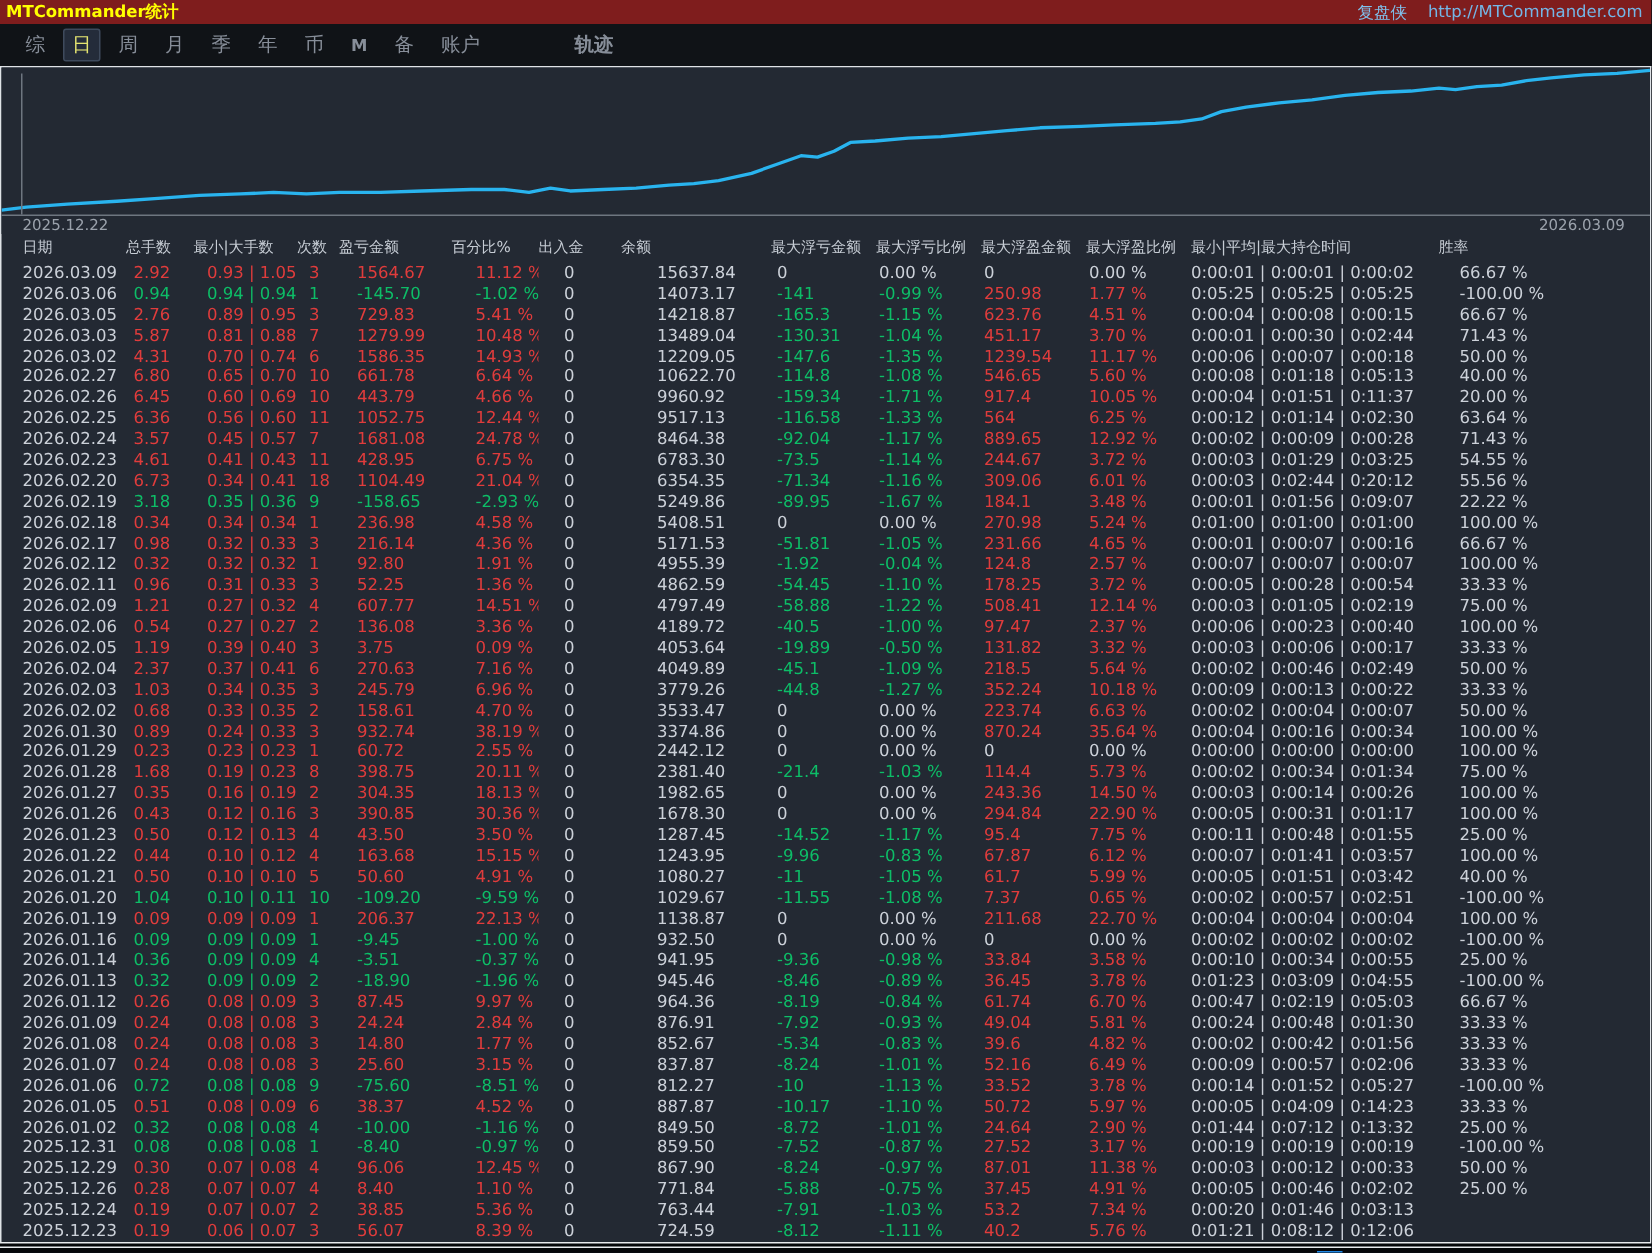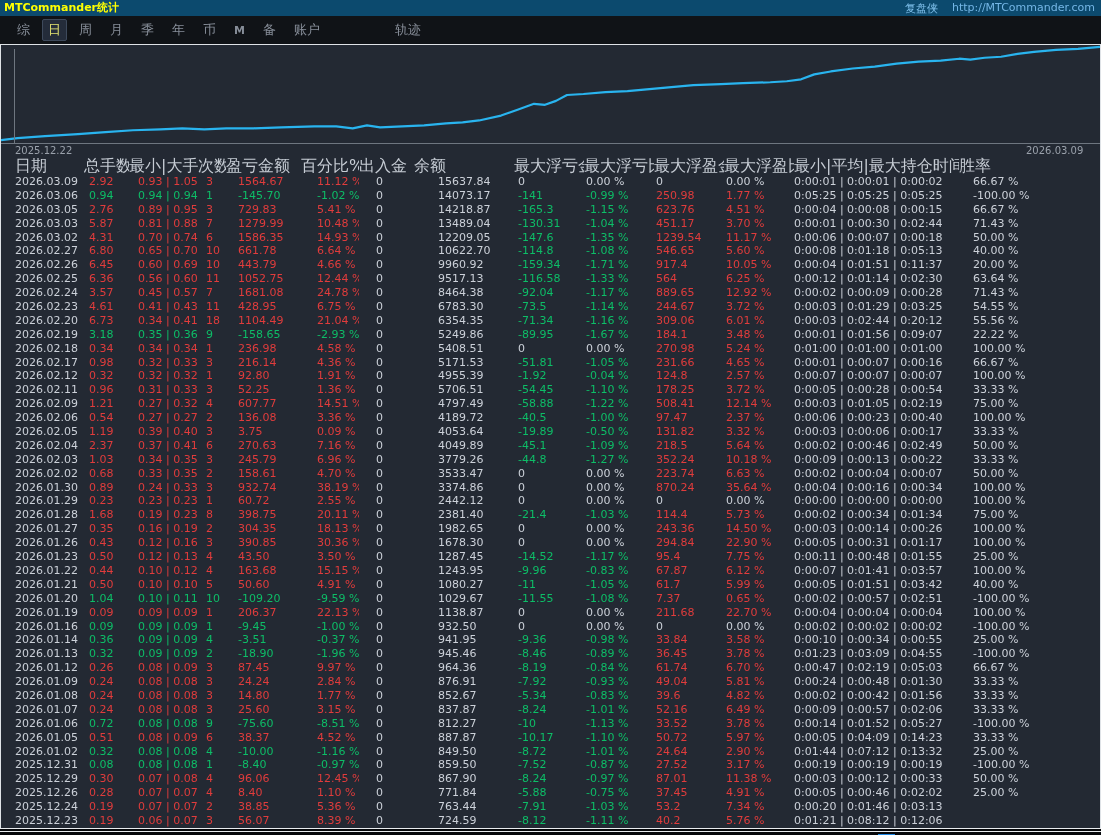--- a/index.html
+++ b/index.html
@@ -1,52 +1,52 @@
 <!DOCTYPE html>
 <html><head>
 <meta charset="utf-8">
 <style>
   * { margin:0; padding:0; box-sizing:border-box; }
   html,body { width:1101px; height:835px; overflow:hidden; background:#05070a;
               font-family:"DejaVu Sans","Liberation Sans",sans-serif; }
 
   
-  .titlebar { height:16px; background:#0c4a6e; display:flex; align-items:center;
+  .titlebar { height:16px; background:#7f1d1d; display:flex; align-items:center;
               justify-content:space-between; padding:0 6px 0 4px; }
   .app-title { color:#ffff00; font-size:11px; font-weight:bold; line-height:16px; }
   .title-right { font-size:11px; color:#74b6e6; display:flex; gap:14px; }
   .title-right .brand { color:#7fc0ec; }
 
   
   .menubar { height:28px; background:#101317; display:flex; align-items:center;
              padding-left:8px; }
   .menu-item { color:#878e99; font-size:13px; padding:1px 5px; margin:0 3px;
                border:1px solid transparent; border-radius:2px; cursor:default; }
   .menu-item.small { font-size:11px; font-weight:bold; }
   .menu-item.active { color:#e3e370; background:#242c3a; border-color:#3e4a5c; }
-  .menu-item.far { margin-left:60px; }
+  .menu-item.far { margin-left:48px;font-weight:bold; }
 
   
   .panel { width:1101px; border-left:1px solid #dfe3e7; border-right:1px solid #dfe3e7;
            border-top:1px solid #dfe3e7; background:#232933; }
 
   
   .chart-wrap { position:relative; height:111px; background:#232933; }
   .chart-svg { position:absolute; left:0; top:0; width:100%; height:98px; }
   .axis-y { position:absolute; left:13px; top:4px; width:1px; height:94px; background:#6e7680; }
   .axis-x { position:absolute; left:0; top:98px; width:100%; height:1px; background:#6e7680; }
   .xlabel { position:absolute; top:100px; font-size:10px; color:#9aa1ab; }
   .xlabel.start { left:14px; }
   .xlabel.end { left:1025px; }
 
   
   .grid-row { display:grid;
     grid-template-columns:69px 45px 69px 28px 75px 58px 55px 100px 70px 70px 70px 70px 165px 1fr;
     padding-left:14px; }
-  .hdr { height:19px; line-height:19px; font-size:16px; color:#c6ccd4; }
+  .hdr { height:19px; line-height:19px; font-size:10px; color:#c6ccd4; }
   .hdr > div { white-space:nowrap; overflow:hidden; }
   .rows { height:653px; overflow:hidden; }
   .trow { height:13.894px; line-height:13.9px; font-size:11px; white-space:nowrap; }
   .trow > div { overflow:hidden; }
   .t-red   { color:#e03c3c; }
   .t-green { color:#0dbd67; }
   .t-gray  { color:#ccd1d9; }
   
   .trow .c1 { padding-left:5px; }  .trow .c2 { padding-left:9px; }
   .trow .c3 { padding-left:8px; }  .trow .c4 { padding-left:12px; }
@@ -366,21 +366,21 @@
           <div class="c13 t-gray">100.00 %</div>
         </div>
         <div class="grid-row trow">
           <div class="c0 t-gray">2026.02.11</div>
           <div class="c1 t-red">0.96</div>
           <div class="c2 t-red">0.31 | 0.33</div>
           <div class="c3 t-red">3</div>
           <div class="c4 t-red">52.25</div>
           <div class="c5 t-red">1.36 %</div>
           <div class="c6 t-gray">0</div>
-          <div class="c7 t-gray">5706.51</div>
+          <div class="c7 t-gray">4862.59</div>
           <div class="c8 t-green">-54.45</div>
           <div class="c9 t-green">-1.10 %</div>
           <div class="c10 t-red">178.25</div>
           <div class="c11 t-red">3.72 %</div>
           <div class="c12 t-gray">0:00:05 | 0:00:28 | 0:00:54</div>
           <div class="c13 t-gray">33.33 %</div>
         </div>
         <div class="grid-row trow">
           <div class="c0 t-gray">2026.02.09</div>
           <div class="c1 t-red">1.21</div>

